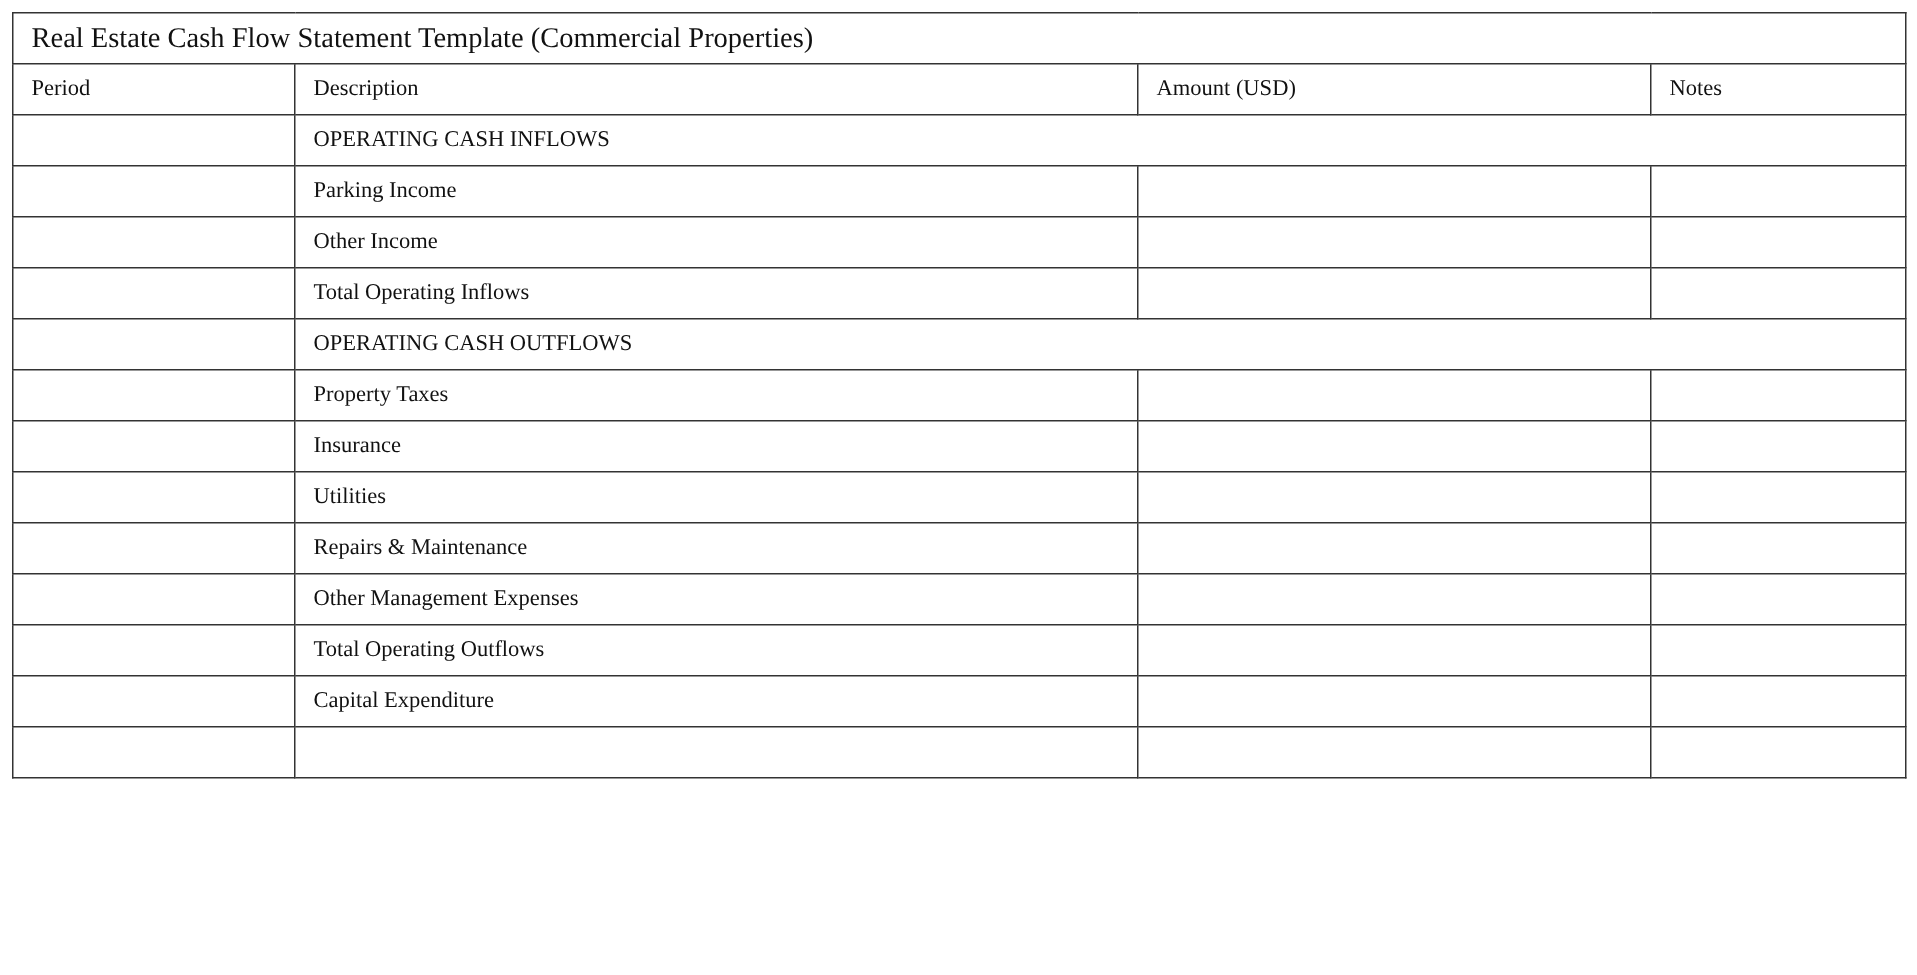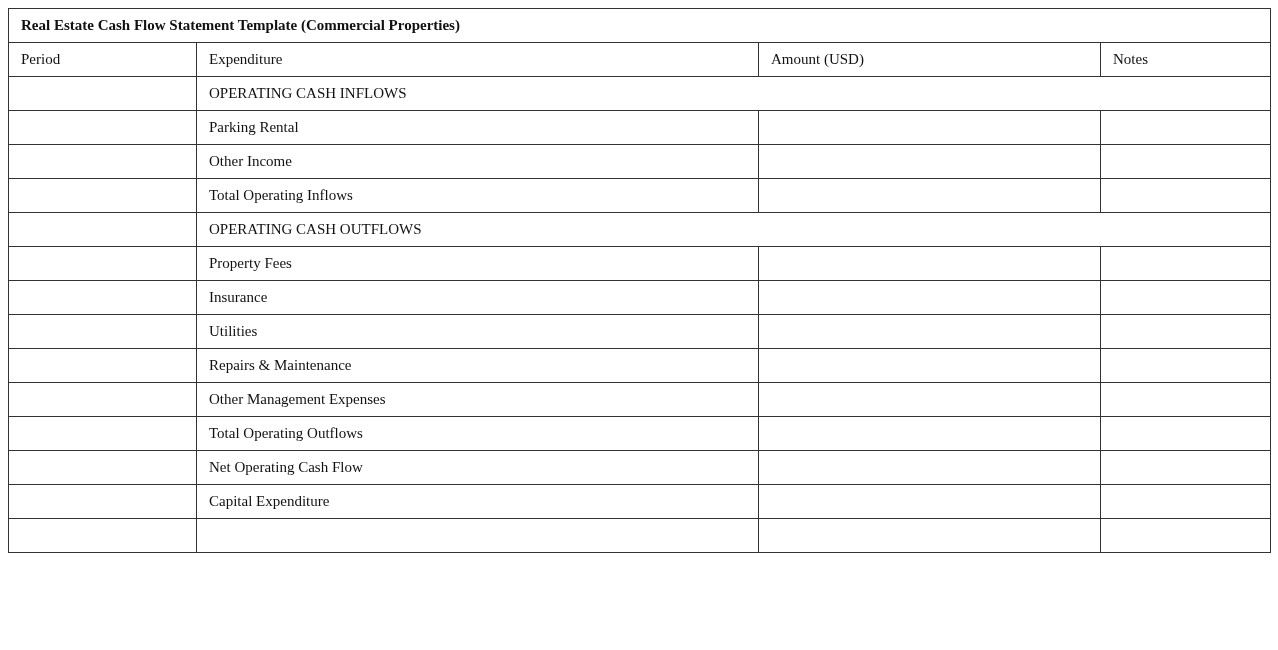--- a/index.html
+++ b/index.html
@@ -29,22 +29,22 @@
     height: 34px;
     padding: 0 0 0 12px;
     font-size: 15px;
     text-align: left;
     vertical-align: middle;
     box-sizing: border-box;
     font-weight: normal;
   }
   table.cf th { font-weight: normal; }
   table.cf .title-cell {
-    font-weight: bold;
-    font-size: 15px;
+    font-weight: normal;
+    font-size: 19px;
   }
   .bold { font-weight: bold; }
   .section { font-weight: bold; font-size: 15.5px; margin-left: 20px; }
   col.c-period { width: 188px; }
   col.c-desc { width: 562px; }
   col.c-amount { width: 342px; }
   col.c-notes { width: 170px; }
   td.empty { cursor: text; }
 </style>
 </head>
@@ -57,36 +57,36 @@
       <col class="c-desc">
       <col class="c-amount">
       <col class="c-notes">
     </colgroup>
     <thead>
       <tr>
         <td colspan="4" class="title-cell">Real Estate Cash Flow Statement Template (Commercial Properties)</td>
       </tr>
       <tr>
         <th>Period</th>
-        <th>Expenditure</th>
+        <th>Description</th>
         <th>Amount (USD)</th>
         <th>Notes</th>
       </tr>
     </thead>
     <tbody>
 
       <tr>
         <td class="empty"></td>
         <td colspan="3" class="section">OPERATING CASH INFLOWS</td>
       </tr>
 
 
       <tr>
         <td class="empty"></td>
-        <td>Parking Rental</td>
+        <td>Parking Income</td>
         <td class="empty"></td>
         <td class="empty"></td>
       </tr>
 
       <tr>
         <td class="empty"></td>
         <td>Other Income</td>
         <td class="empty"></td>
         <td class="empty"></td>
       </tr>
@@ -98,21 +98,21 @@
         <td class="empty"></td>
       </tr>
 
       <tr>
         <td class="empty"></td>
         <td colspan="3" class="section">OPERATING CASH OUTFLOWS</td>
       </tr>
 
       <tr>
         <td class="empty"></td>
-        <td>Property Fees</td>
+        <td>Property Taxes</td>
         <td class="empty"></td>
         <td class="empty"></td>
       </tr>
 
       <tr>
         <td class="empty"></td>
         <td>Insurance</td>
         <td class="empty"></td>
         <td class="empty"></td>
       </tr>
@@ -139,26 +139,20 @@
         <td class="empty"></td>
       </tr>
 
       <tr>
         <td class="empty"></td>
         <td class="bold">Total Operating Outflows</td>
         <td class="empty"></td>
         <td class="empty"></td>
       </tr>
 
-      <tr>
-        <td class="empty"></td>
-        <td class="bold">Net Operating Cash Flow</td>
-        <td class="empty"></td>
-        <td class="empty"></td>
-      </tr>
 
 
       <tr>
         <td class="empty"></td>
         <td>Capital Expenditure</td>
         <td class="empty"></td>
         <td class="empty"></td>
       </tr>
 
       <tr>

